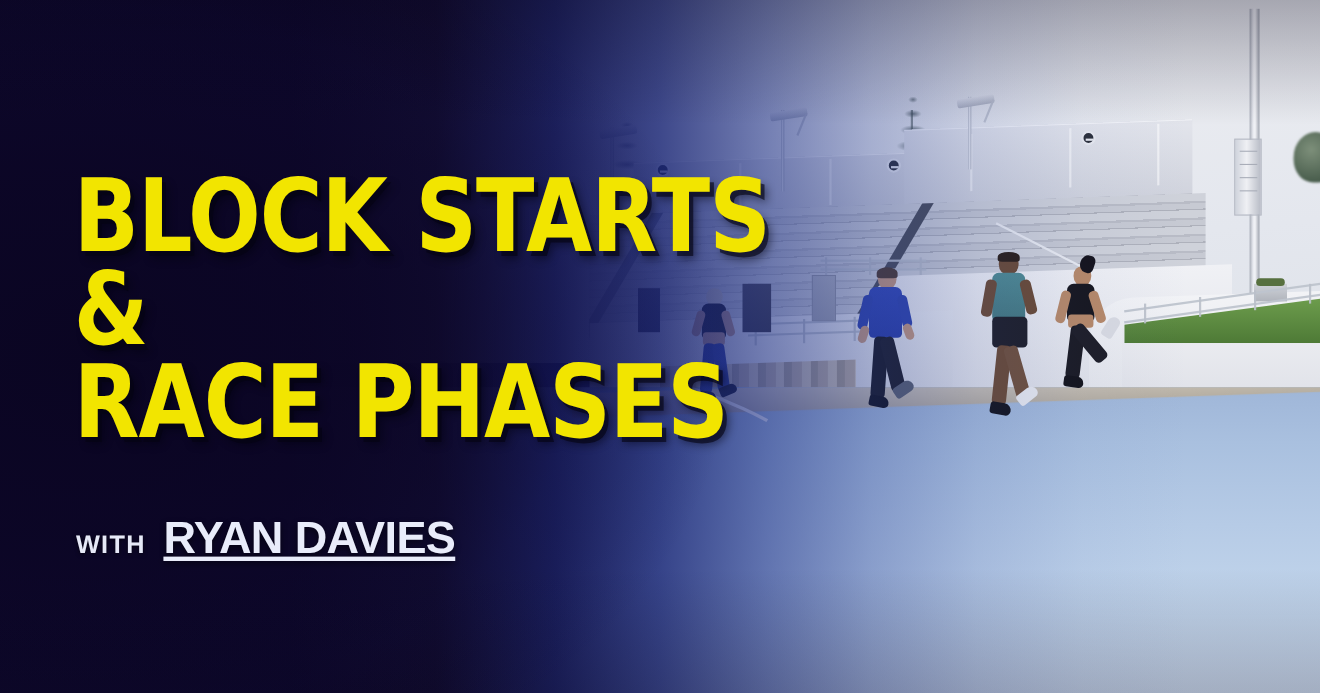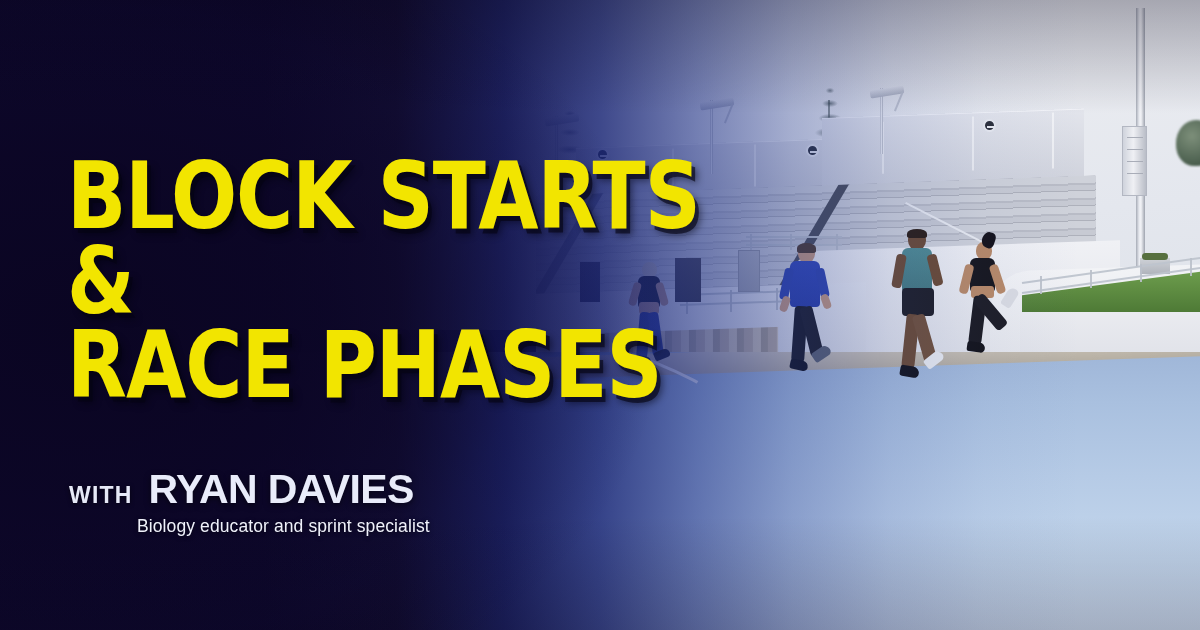--- a/index.html
+++ b/index.html
@@ -296,20 +296,21 @@
   }
   .with{
     font-size:23px; font-weight:700; letter-spacing:1.2px;
     color:#e6e9f7; text-transform:uppercase;
     text-shadow:0 1px 4px rgba(0,0,0,.6);
   }
   .pname{
     font-size:41px; font-weight:700; letter-spacing:-.6px;
     color:#e9ecfa; text-transform:uppercase;
     text-shadow:0 2px 6px rgba(0,0,0,.55);
+    text-decoration:underline;
   }
   .ptitle{
     position:absolute; left:120px; top:516px;
     font-size:17.5px; font-weight:400; color:#f0f2fb;
     letter-spacing:.1px;
     text-shadow:0 1px 4px rgba(0,0,0,.55);
   }
 </style>
 </head>
 <body>
@@ -475,16 +476,15 @@
       <span>BLOCK STARTS &amp;</span>
       <span class="title-l2">RACE PHASES</span>
     </h1>
 
 
     <div class="presenter">
       <span class="with">WITH</span>
       <span class="pname">RYAN DAVIES</span>
     </div>
 
-    <div class="ptitle">Biology educator and sprint specialist</div>
 
   </div>
 </div>
 
 </body></html>

